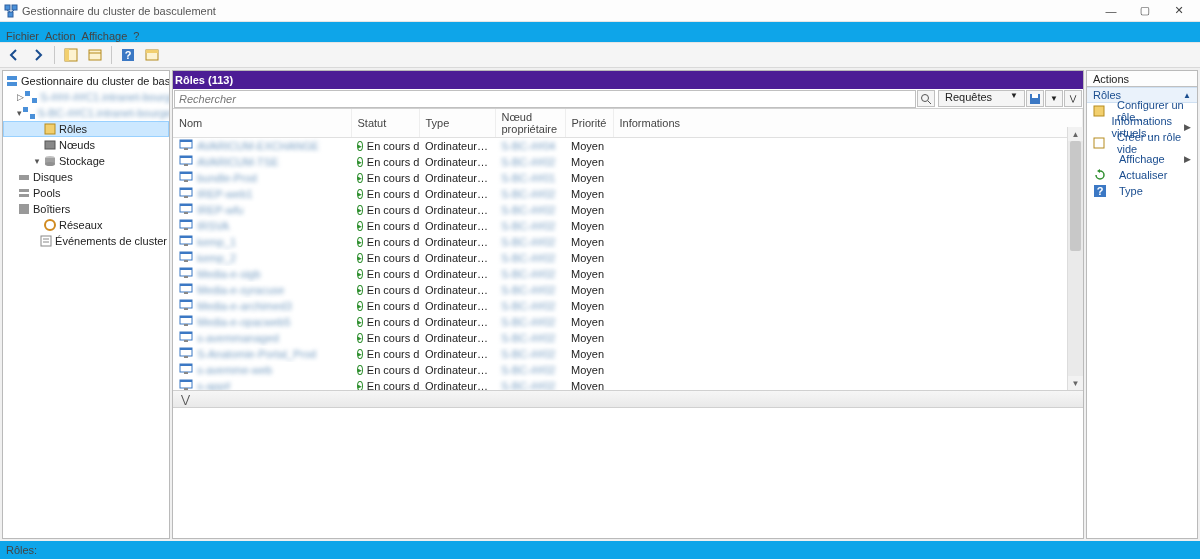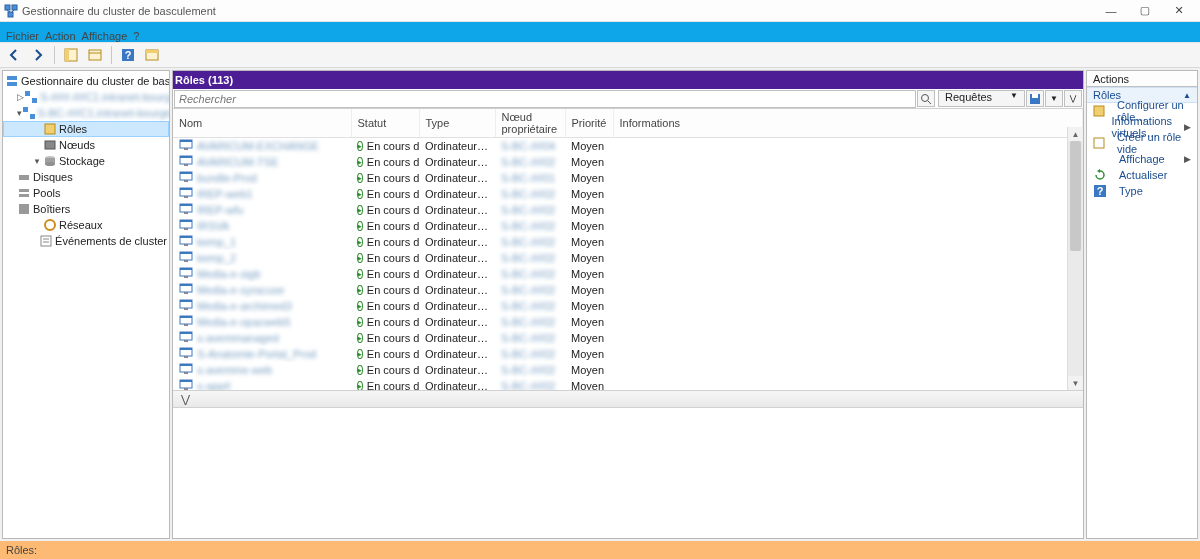--- a/index.html
+++ b/index.html
@@ -70,21 +70,21 @@
 
   
   .actions-pane { width: 112px; }
   .actions-header { background: #fdfdfd; border-bottom: 1px solid #c0c0c0; padding: 2px 6px; height: 16px; display: flex; align-items: center; }
   .actions-group-hdr { background: #eaf2fb; color: #1a4d8f; padding: 2px 6px; height: 16px; display: flex; align-items: center; justify-content: space-between; border-top: 1px solid #cfe0f2; border-bottom: 1px solid #cfe0f2; }
   .action-item { display: flex; align-items: center; gap: 12px; padding: 2px 6px; height: 16px; color: #1a4d8f; cursor: default; }
   .action-item .sub { margin-left: auto; color: #555; font-size: 9px; }
   .action-icon { width: 14px; height: 14px; display: inline-flex; align-items: center; justify-content: center; }
 
   
-  .statusbar { height: 18px; background: #fdba74; display: flex; align-items: center; padding: 0 6px; color: #444; }
+  .statusbar { height: 18px; background: #0ea5e9; display: flex; align-items: center; padding: 0 6px; color: #444; }
 
   .svg-icon { display:block; }
 </style>
 </head>
 <body>
 
 <div class="titlebar">
   <span class="icon">
     <svg class="svg-icon" width="14" height="14" viewBox="0 0 14 14">
         <rect x="1" y="1" width="5" height="5" fill="#4a90d9" stroke="#2d5f9e"></rect>

